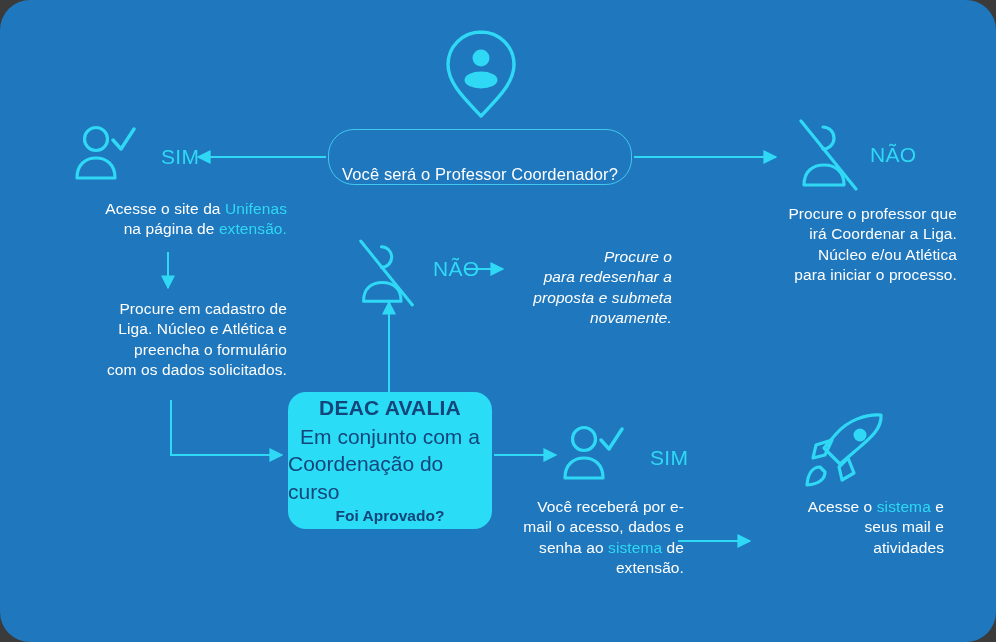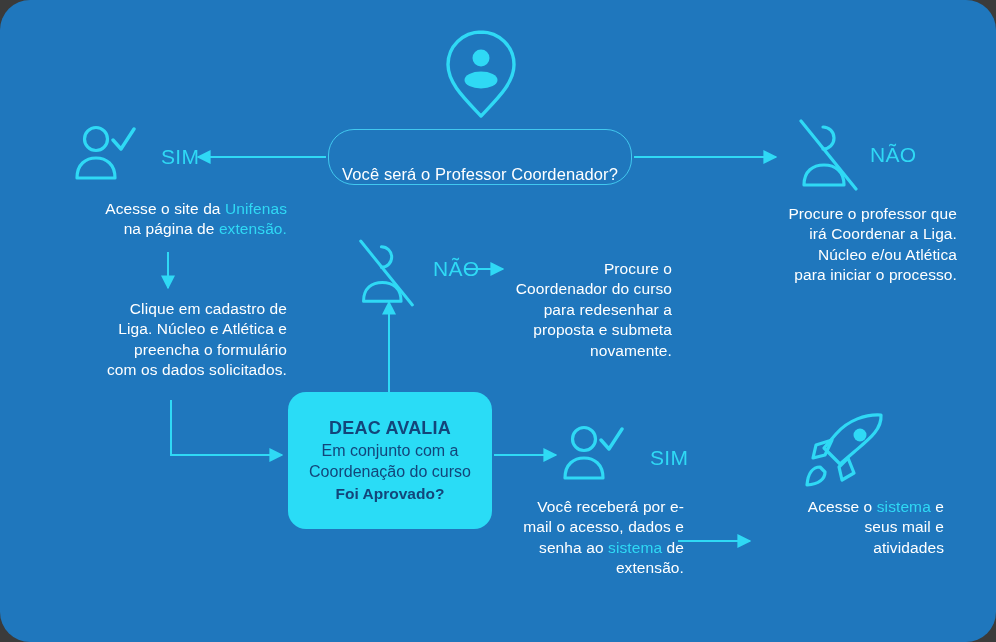--- a/index.html
+++ b/index.html
@@ -82,26 +82,26 @@
     border-radius: 18px;
     box-sizing: border-box;
     display: flex;
     flex-direction: column;
     align-items: center;
     justify-content: center;
     color: #13457a;
     line-height: 1.31;
   }
   #deac-box .d-title {
-    font-size: 18px;
+    font-size: 21px;
     font-weight: bold;
     letter-spacing: .2px;
     margin-bottom: 1px;
   }
-  #deac-box .d-line { font-size: 16px; }
+  #deac-box .d-line { font-size: 21px; }
   #deac-box .d-strong {
     font-size: 15.5px;
     font-weight: bold;
     margin-top: 1px;
   }
 </style>
 </head>
 <body>
 
 <div id="canvas">
@@ -162,21 +162,21 @@
     <path d="M39 16 L47 25 L60 5" fill="none" stroke="#2fd9f5" stroke-width="3.4" stroke-linecap="round" stroke-linejoin="round"></path>
   </svg>
   <div class="branch-label" style="left:137px; top:145px;">SIM</div>
 
   <div class="txt" style="left:52px; top:199px; width:235px;">
     <div><span>Acesse o site da </span><span class="hl">Unifenas</span></div>
     <div><span>na página de </span><span class="hl">extensão.</span></div>
   </div>
 
   <div class="txt" style="left:52px; top:299px; width:235px;">
-    <div>Clique em cadastro de</div>
+    <div>Procure em cadastro de</div>
     <div>Liga. Núcleo e Atlética e</div>
     <div>preencha o formulário</div>
     <div>com os dados solicitados.</div>
   </div>
 
   <svg class="abs" style="left:796px; top:119px;" width="66" height="72" viewBox="0 0 66 72">
     <path d="M27 8 A11 11 0 1 1 27 30" fill="none" stroke="#2fd9f5" stroke-width="3.2" stroke-linecap="round"></path>
     <path d="M8 66 C8 52 17 46 28 46 C39 46 48 52 48 66 Z" fill="none" stroke="#2fd9f5" stroke-width="3.2" stroke-linejoin="round"></path>
     <line x1="5" y1="2" x2="60" y2="70" stroke="#2fd9f5" stroke-width="3.2" stroke-linecap="round"></line>
   </svg>
@@ -189,23 +189,22 @@
     <div>para iniciar o processo.</div>
   </div>
 
   <svg class="abs" style="left:356px; top:239px;" width="62" height="68" viewBox="0 0 66 72">
     <path d="M27 8 A11 11 0 1 1 27 30" fill="none" stroke="#2fd9f5" stroke-width="3.2" stroke-linecap="round"></path>
     <path d="M8 66 C8 52 17 46 28 46 C39 46 48 52 48 66 Z" fill="none" stroke="#2fd9f5" stroke-width="3.2" stroke-linejoin="round"></path>
     <line x1="5" y1="2" x2="60" y2="70" stroke="#2fd9f5" stroke-width="3.2" stroke-linecap="round"></line>
   </svg>
   <div class="branch-label" style="left:409px; top:257px;">NÃO</div>
 
-  <div class="txt" style="left:494px; top:259px; width:178px;">
+  <div class="txt" style="left:494px; top:247px; width:178px;font-style:italic;">
     <div>Procure o</div>
-    <div>Coordenador do curso</div>
     <div>para  redesenhar a</div>
     <div>proposta e submeta</div>
     <div>novamente.</div>
   </div>
 
   <div id="deac-box">
     <div class="d-title">DEAC AVALIA</div>
     <div class="d-line">Em conjunto com a</div>
     <div class="d-line">Coordenação do curso</div>
     <div class="d-strong">Foi Aprovado?</div>

